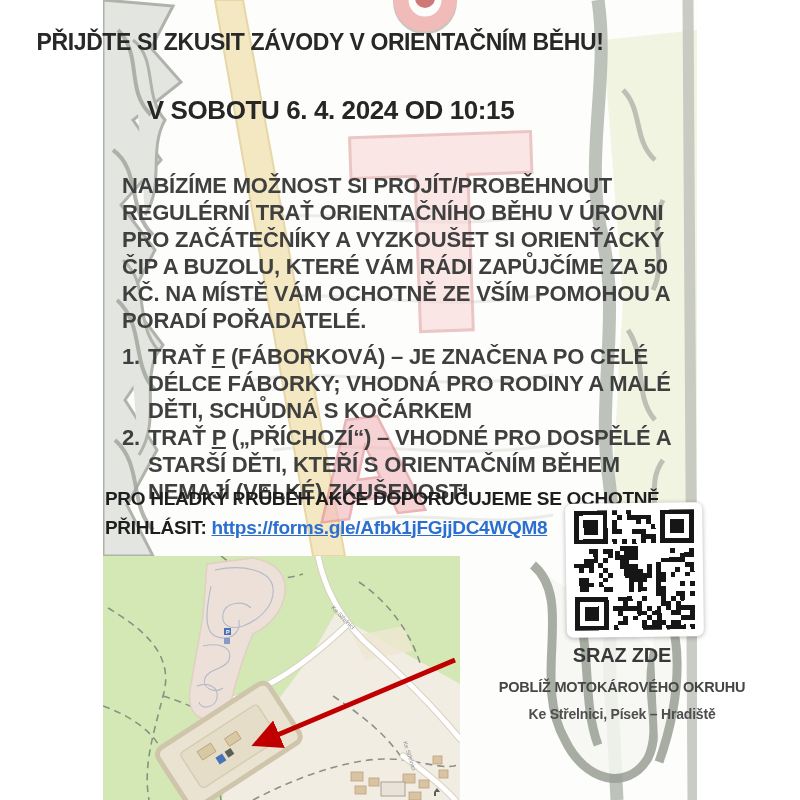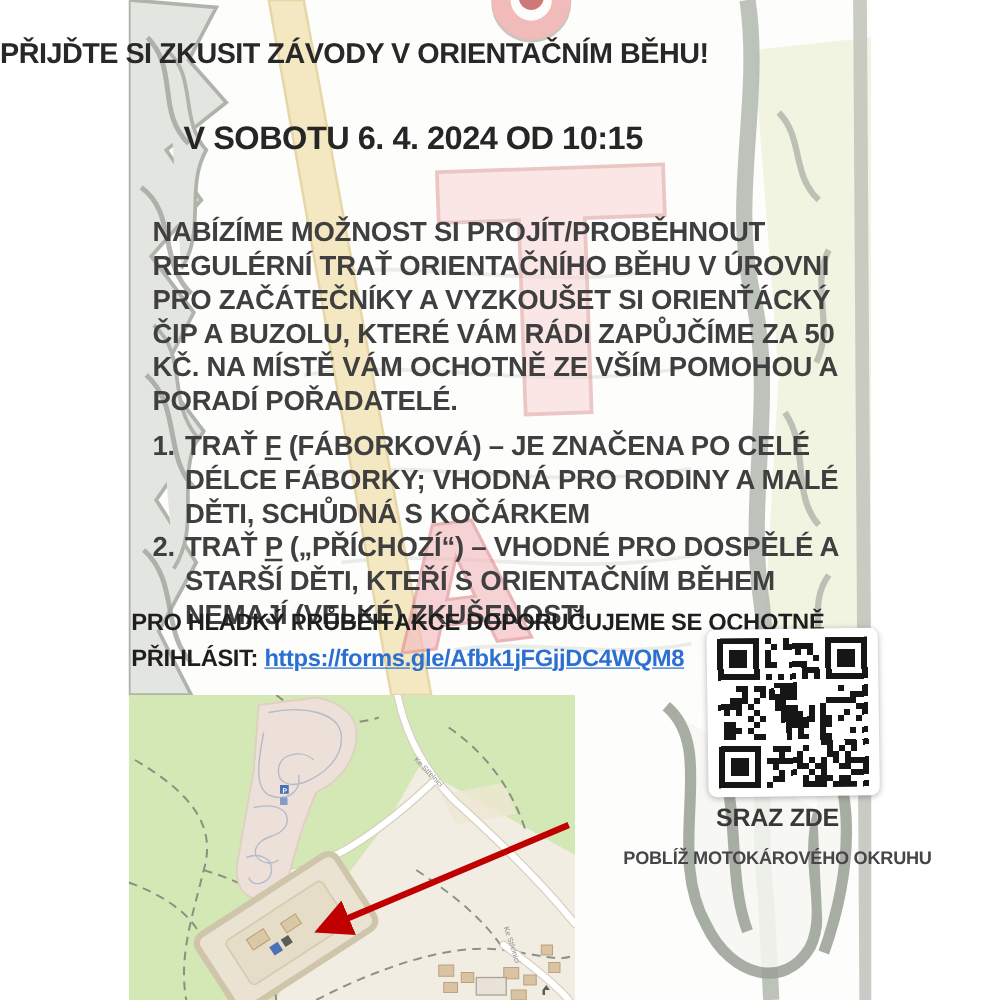--- a/index.html
+++ b/index.html
@@ -1,20 +1,20 @@
 <!DOCTYPE html>
 <html><head>
 <meta charset="utf-8">
 <style>
   html,body{margin:0;padding:0;background:#fff;}
   .page{position:relative;width:800px;height:800px;background:#ffffff;overflow:hidden;
         font-family:"Liberation Sans",sans-serif;font-weight:bold;}
   .bg{position:absolute;left:103px;top:0;width:594px;height:800px;}
   .abs{position:absolute;}
-  .title{top:29px;left:0;width:640px;font-size:23px;letter-spacing:-0.4px;color:#282828;}
+  .title{top:29px;left:0;width:640px;text-align:center;font-size:23px;letter-spacing:-0.4px;color:#282828;}
   .subtitle{top:95px;left:0;width:661px;text-align:center;font-size:26px;letter-spacing:-0.4px;color:#262626;}
   .body-text{font-size:22px;line-height:27px;color:#3f3f3f;letter-spacing:-0.2px;}
   .para1{top:172px;left:122px;width:556px;}
   .para2{top:281px;left:122px;width:566px;}
   .tracks{top:343px;left:122px;width:552px;}
   .track{display:flex;}
   .track .num{width:26px;flex:0 0 26px;}
   .track .key{text-decoration:underline;text-underline-offset:2px;}
   .cta{top:485px;left:105px;width:590px;font-size:19px;line-height:28.5px;color:#1e1e1e;letter-spacing:-0.3px;}
   .cta a{color:#2b6fd0;text-decoration:underline;font-weight:bold;}
@@ -392,15 +392,16 @@
       <marker id="ah" markerWidth="7" markerHeight="7" refX="5" refY="3" orient="auto">
         <path d="M0,0 L6,3 L0,6 Z" fill="#c00000"></path>
       </marker>
     </defs>
     <line x1="217" y1="22" x2="18" y2="106" stroke="#c00000" stroke-width="5" marker-end="url(#ah)"></line>
   </svg>
 
   <div class="abs meet">
     <div class="meet-head">SRAZ ZDE</div>
     <div class="meet-l1">POBLÍŽ MOTOKÁROVÉHO OKRUHU</div>
+    <div class="meet-l2">Ke Střelnici, Písek – Hradiště</div>
   </div>
 
 </div>
 
 </body></html>

